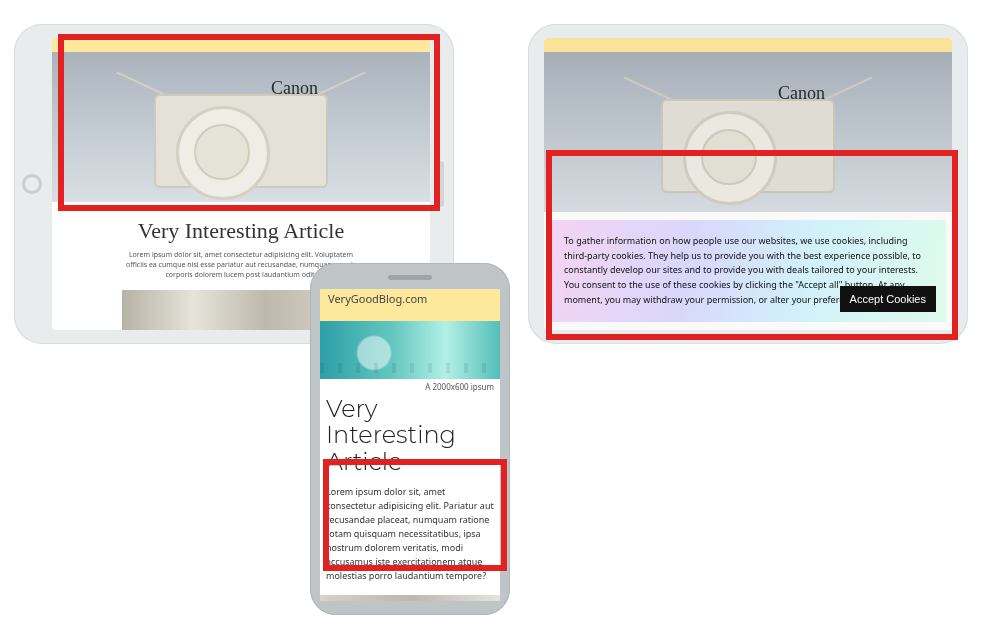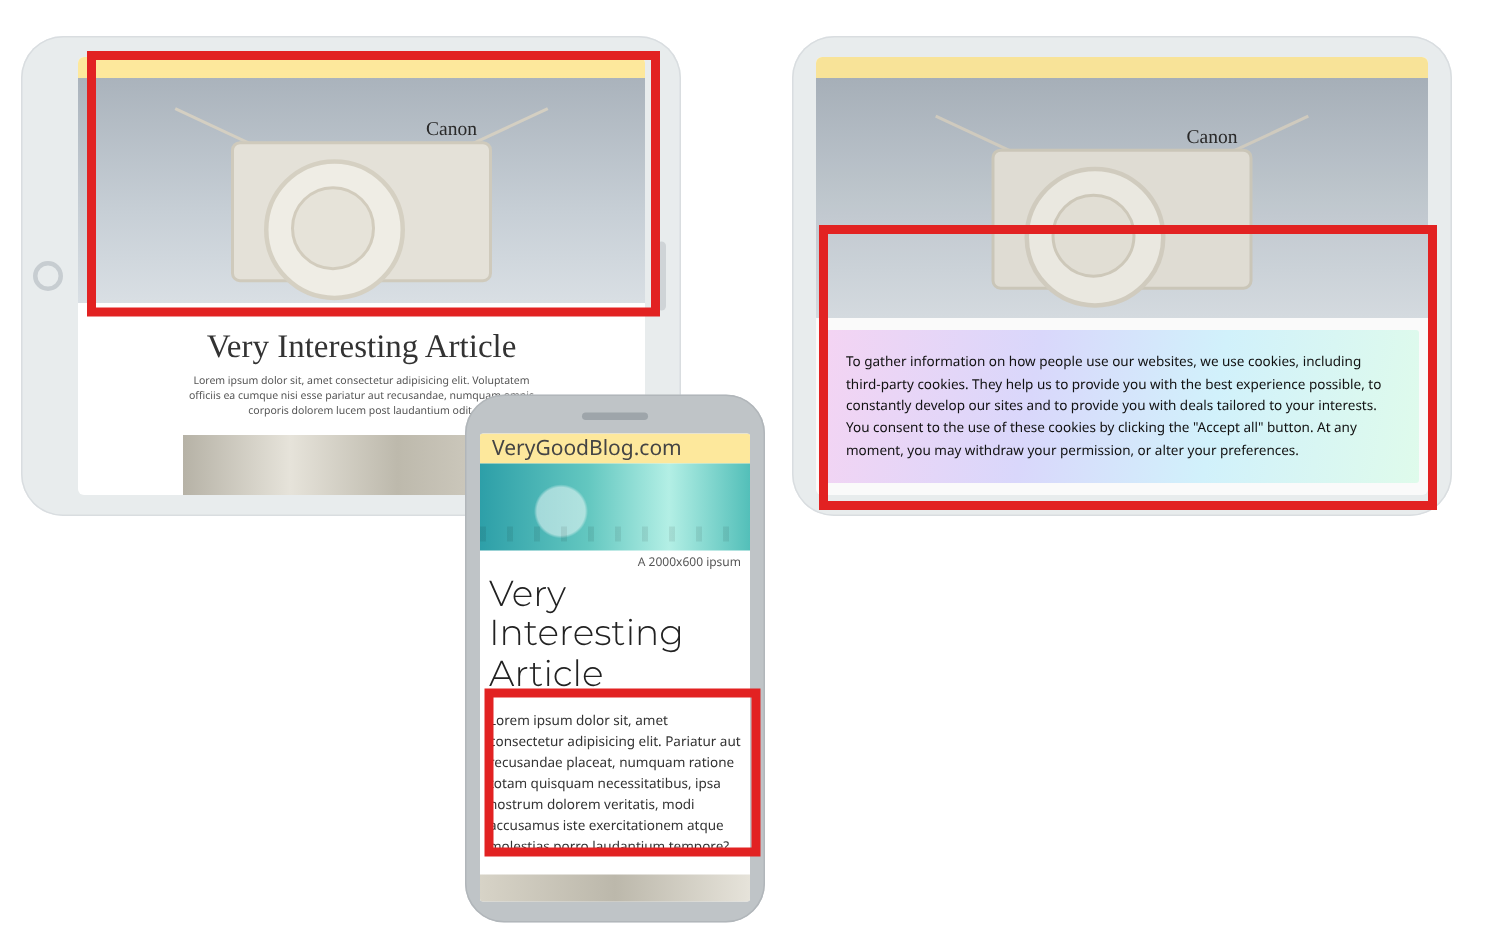--- a/index.html
+++ b/index.html
@@ -102,21 +102,21 @@
     height: 52px;
     border-radius: 50%;
     background: #e6e3d9;
     border: 2px solid #d2ccbd;
   }
   .camera .brand {
     position: absolute;
     right: 8px;
     top: -18px;
     font-family: 'Comic Sans MS', cursive;
-    font-size: 13px;
+    font-size: 18px;
     color: #2a2a2a;
   }
   .camera .strap {
     position: absolute;
     width: 60px;
     height: 2px;
     background: #d4cfc2;
     top: -10px;
   }
   .camera .strap.s1 { left: -40px; transform: rotate(25deg); }
@@ -209,23 +209,23 @@
     left: 10px;
     right: 10px;
     top: 26px;
     bottom: 14px;
     background: #ffffff;
     border-radius: 2px;
     overflow: hidden;
     font-family: system-ui, Arial, sans-serif;
   }
   .phone .addr {
-    height: 20px;
+    height: 32px;
     background: #fde89c;
-    font-size: 14px;
+    font-size: 11px;
     color: #444;
     padding: 0 8px;
     line-height: 20px;
   }
   .phone .banner {
     height: 58px;
     background: linear-gradient(90deg, #2d9fa8 0%, #63c7c0 40%, #b3efe5 70%, #53bfb9 100%);
     position: relative;
   }
   .phone .banner::after {
@@ -312,20 +312,21 @@
           <div class="body">
             <span class="brand">Canon</span>
             <span class="lens-ring"></span>
               <span class="lens-inner"></span>
           </div>
         </div>
       </div>
       <div class="scrim"></div>
       <div class="consent">
         <p>To gather information on how people use our websites, we use cookies, including third-party cookies. They help us to provide you with the best experience possible, to constantly develop our sites and to provide you with deals tailored to your interests. You consent to the use of these cookies by clicking the "Accept all" button. At any moment, you may withdraw your permission, or alter your preferences.</p>
+        <button class="accept">Accept Cookies</button>
       </div>
     </div>
   </div>
 
   <div class="phone">
     <div class="speaker"></div>
     <div class="screen">
       <div class="addr">VeryGoodBlog.com</div>
       <div class="banner"></div>
       <div class="caption">A 2000x600 ipsum</div>

